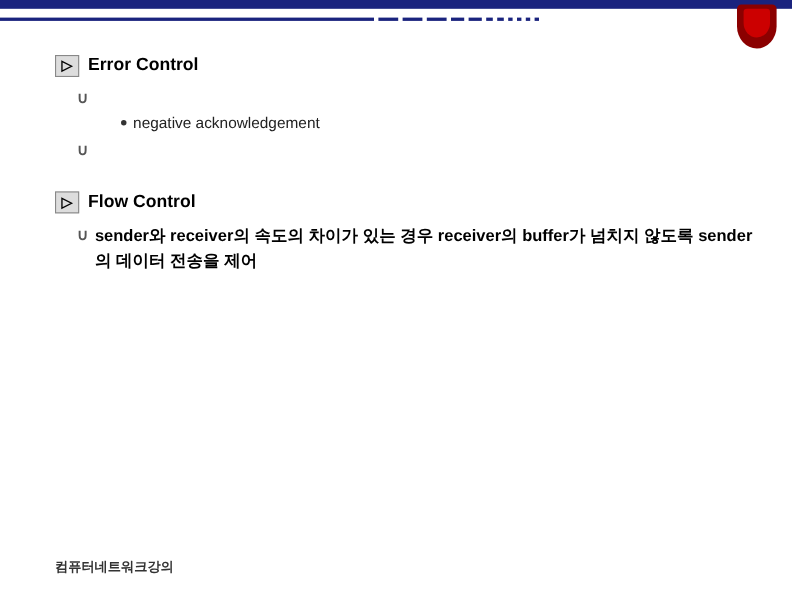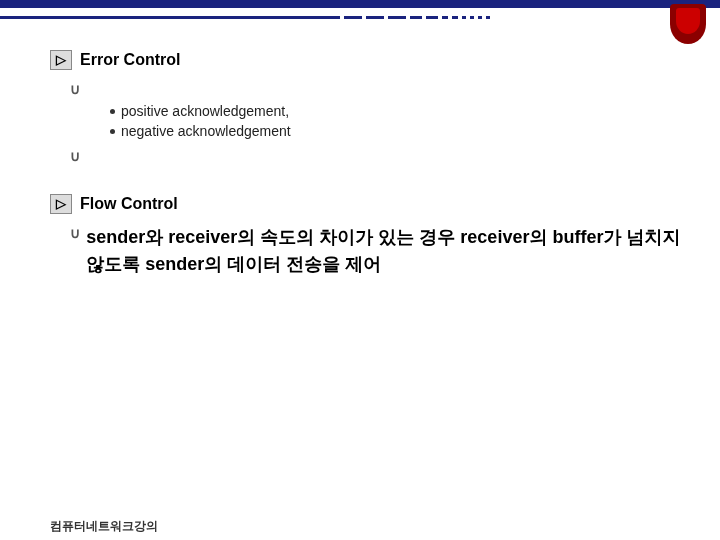--- a/index.html
+++ b/index.html
@@ -169,29 +169,29 @@
       width: 5px;
       height: 5px;
       background: #333;
       border-radius: 50%;
       flex-shrink: 0;
     }
 
     
     .footer {
       position: absolute;
-      bottom: 5px;
+      bottom: 16px;
       left: 50px;
       font-size: 12px;
       color: #333;
       font-weight: bold;
     }
 
     .flow-subsection-text {
-      font-size: 18px;
+      font-size: 15px;
       font-weight: bold;
       color: #000;
       line-height: 1.5;
     }
 
     .section-title-text {
       font-size: 16px;
       font-weight: bold;
     }
   </style>
@@ -229,24 +229,20 @@
       <span class="section-title-text">Error Control</span>
     </div>
 
     <div class="subsection">
       <div class="subsection-title">
         <span class="arrow-sub">∪</span>
       </div>
       <ul class="bullet-list">
         <li>
           <span class="bullet-dot"></span>
-          <span>positive acknowledgement,</span>
-        </li>
-        <li>
-          <span class="bullet-dot"></span>
           <span>negative acknowledgement</span>
         </li>
       </ul>
     </div>
 
     <div class="subsection">
       <div class="subsection-title">
         <span class="arrow-sub">∪</span>
       </div>
     </div>

